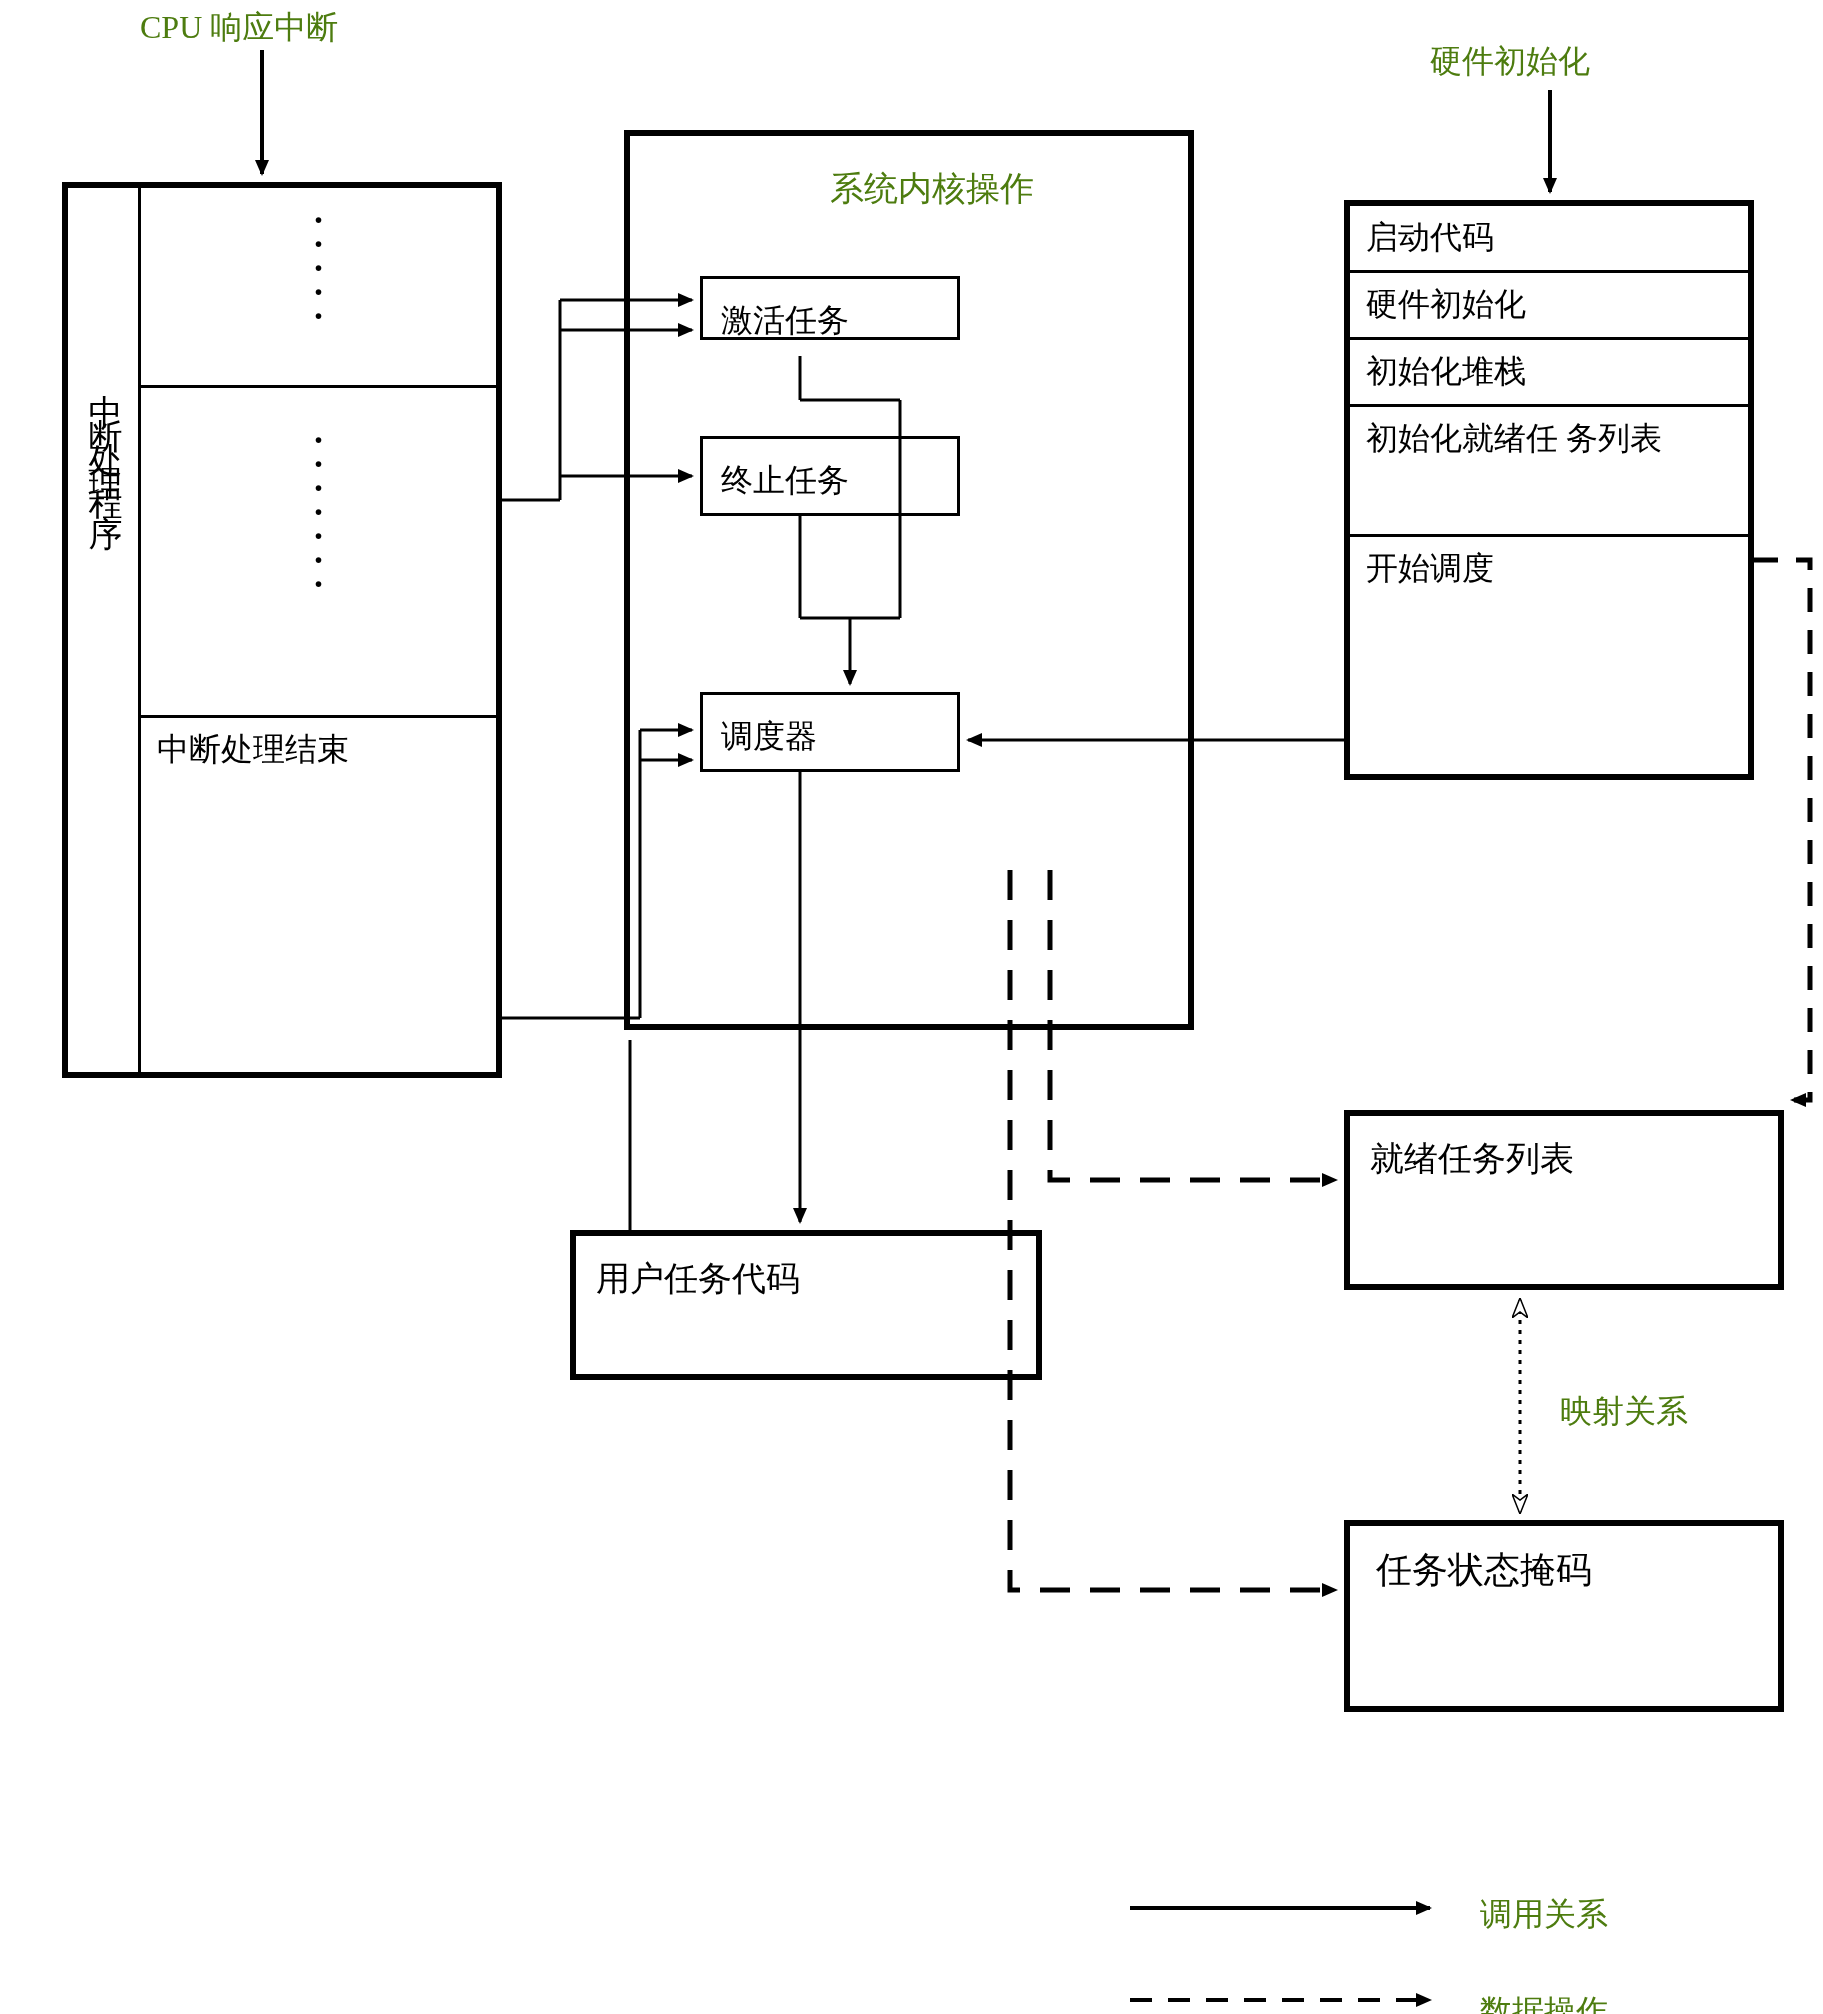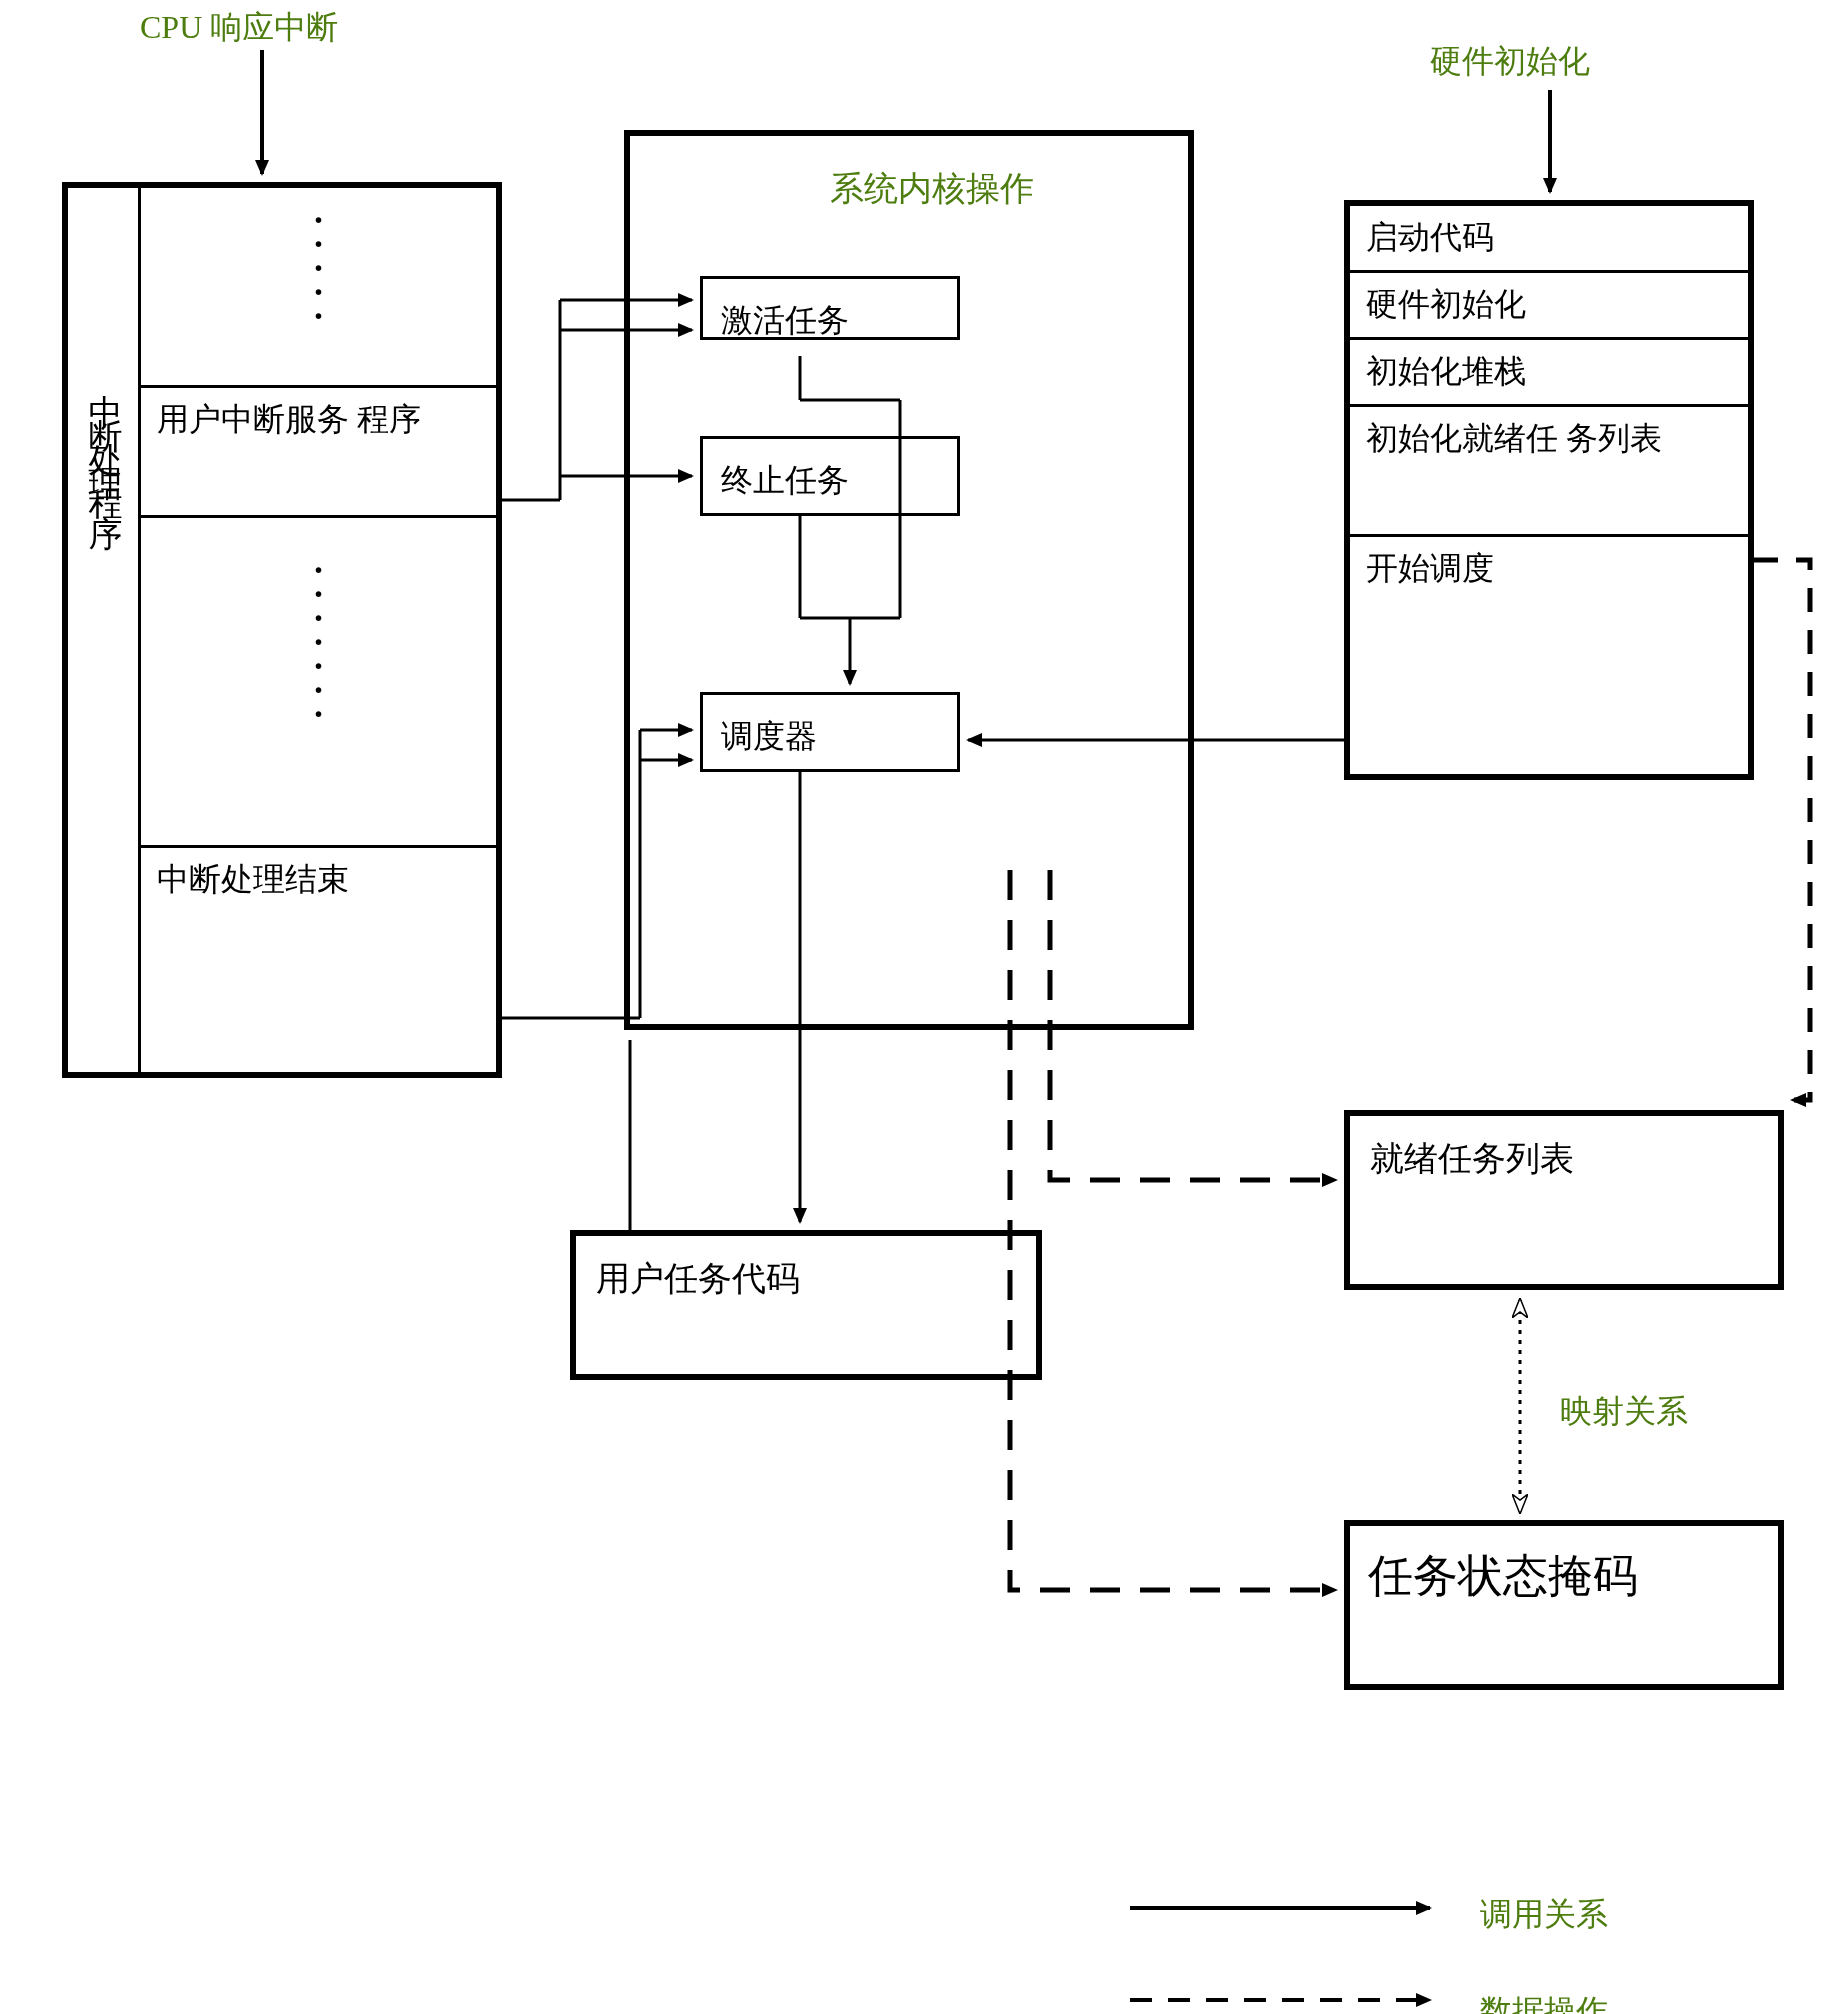--- a/index.html
+++ b/index.html
@@ -20,22 +20,20 @@
 
 <div class="box" style="left:62px;top:182px;width:440px;height:896px">
   <div class="vtext" style="left:14px;top:180px">中断处理程序</div>
 
   <div style="position:absolute;left:70px;top:0;width:3px;height:100%;background:#000"></div>
 
   <div style="position:absolute;left:73px;top:0;right:0">
     <div class="cell" style="height:200px;position:relative">
       <div style="position:absolute;left:50%;top:20px;transform:translateX(-50%);font-size:48px;line-height:24px">·<br>·<br>·<br>·<br>·</div>
     </div>
-    <div class="cell" style="height:130px">用户中断服务
-程序</div>
     <div class="cell" style="height:330px;position:relative">
       <div style="position:absolute;left:50%;top:40px;transform:translateX(-50%);font-size:48px;line-height:24px">·<br>·<br>·<br>·<br>·<br>·<br>·</div>
     </div>
     <div class="cell">中断处理结束</div>
   </div>
 </div>
 
 <div class="box" style="left:624px;top:130px;width:570px;height:900px">
   <div class="label" style="left:200px;top:30px;position:absolute;font-size:34px">系统内核操作</div>
 </div>
@@ -49,21 +47,21 @@
   <div class="cell">初始化堆栈</div>
   <div class="cell" style="height:130px">初始化就绪任
 务列表</div>
   <div class="cell">开始调度</div>
 </div>
 
 <div class="box" style="left:570px;top:1230px;width:472px;height:150px;padding:20px 20px;font-size:34px">用户任务代码</div>
 
 <div class="box" style="left:1344px;top:1110px;width:440px;height:180px;padding:20px 20px;font-size:34px">就绪任务列表</div>
 
-<div class="box" style="left:1344px;top:1520px;width:440px;height:170px;padding:20px 18px;font-size:45px">任务状态掩码</div>
+<div class="box" style="left:1344px;top:1520px;width:440px;height:192px;padding:20px 26px;font-size:36px">任务状态掩码</div>
 
 <div class="label" style="left:1560px;top:1390px">映射关系</div>
 
 <div class="label" style="left:1480px;top:1893px">调用关系</div>
 <div class="label" style="left:1480px;top:1990px">数据操作</div>
 
 <svg width="1823" height="2014">
   <defs>
     <marker id="ah" markerWidth="16" markerHeight="14" refX="14" refY="7" orient="auto" markerUnits="userSpaceOnUse">
       <path d="M0,0 L16,7 L0,14 Z" fill="#000"></path>

